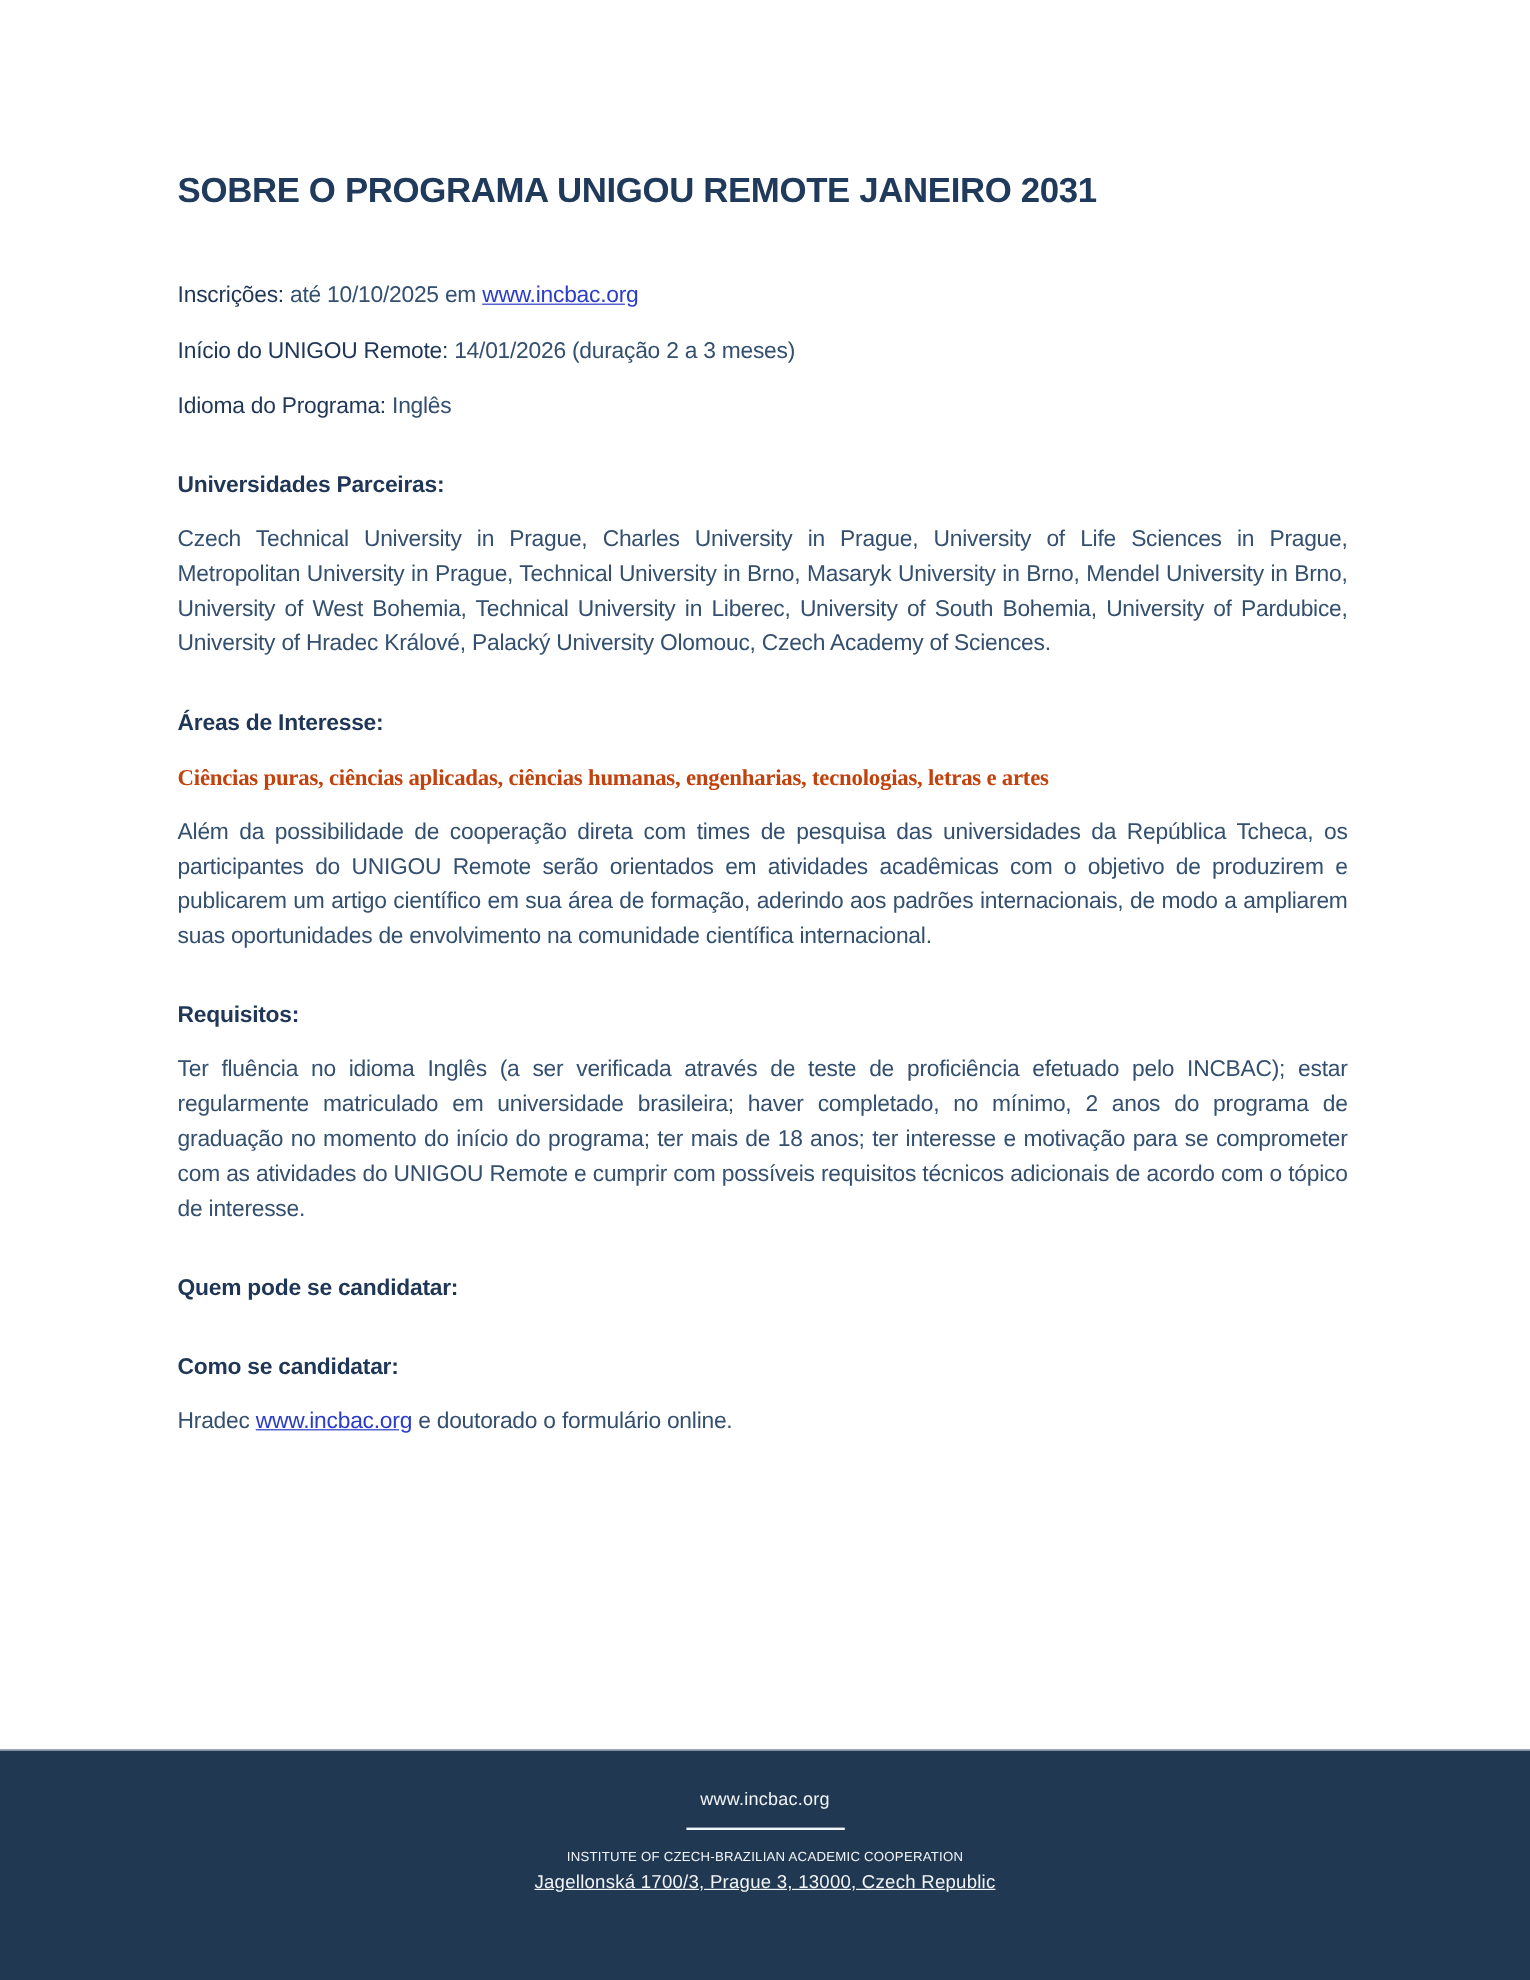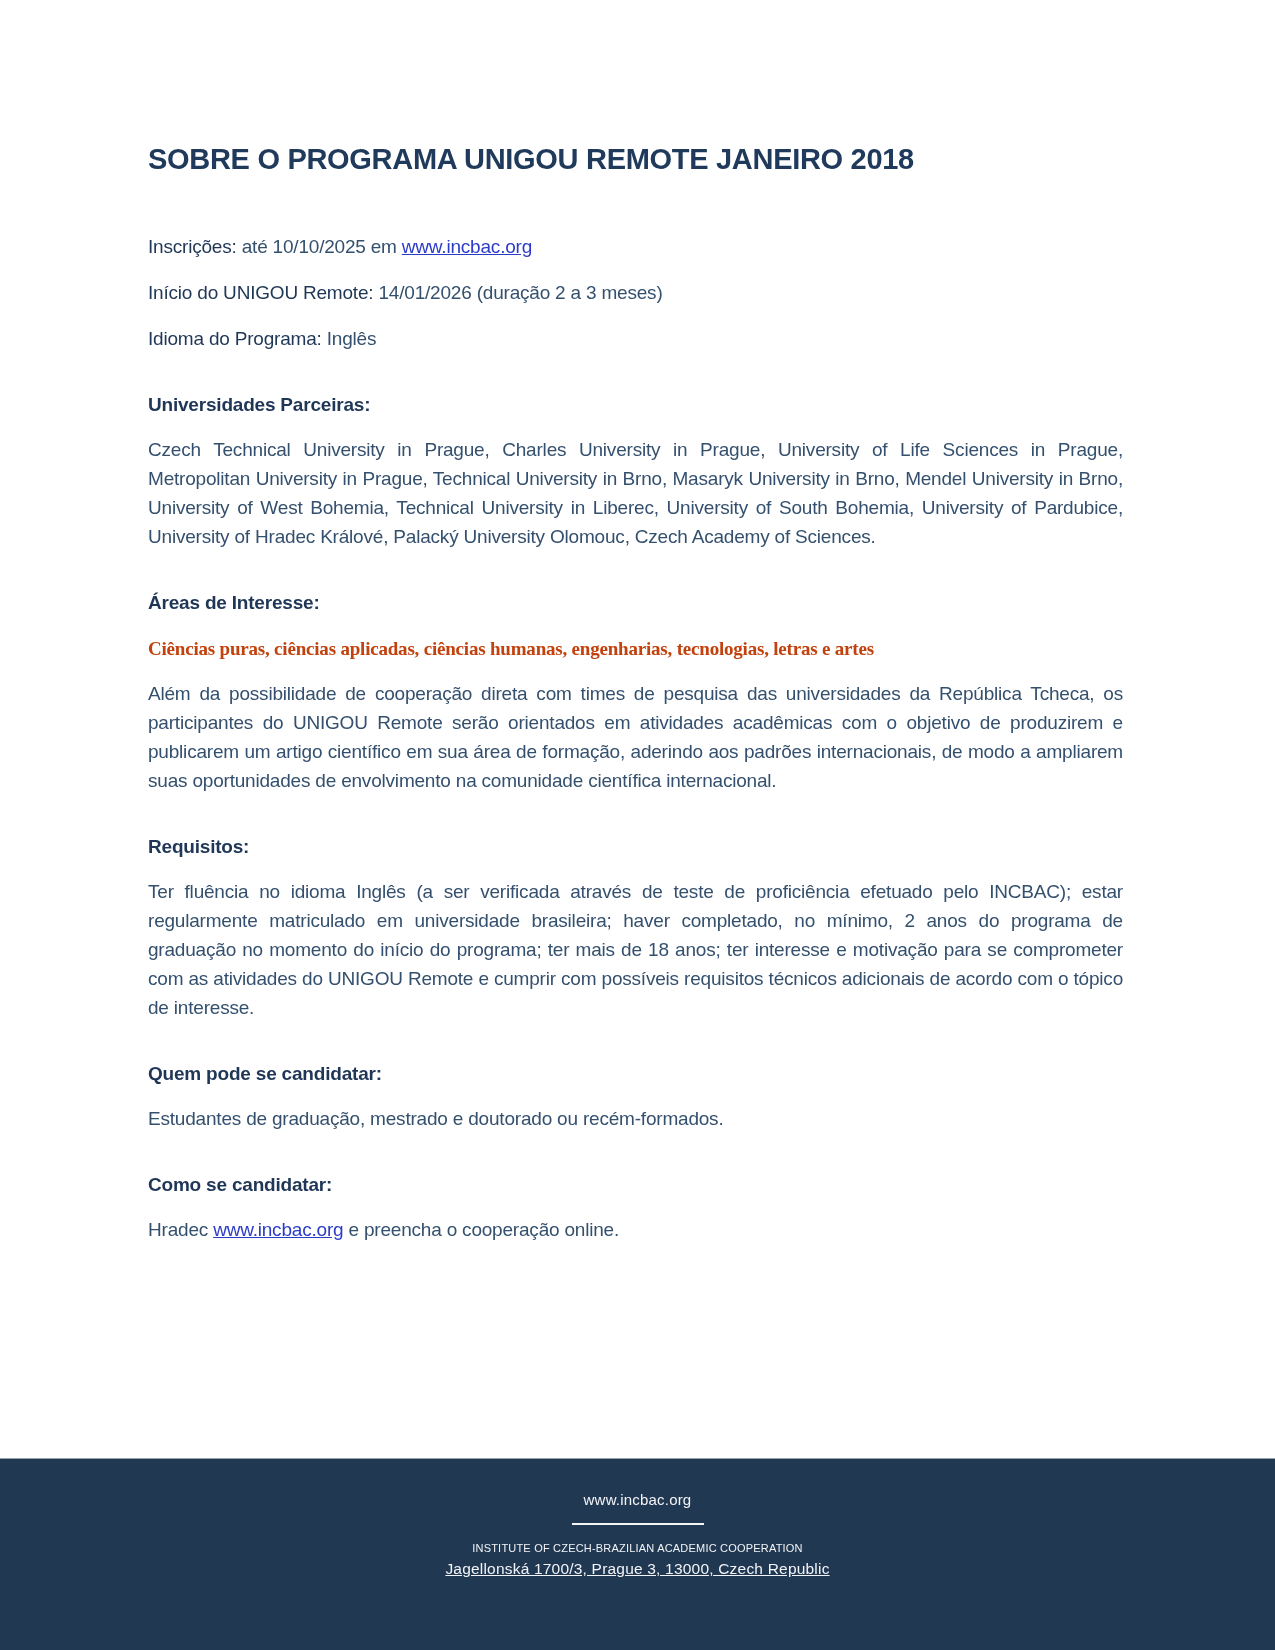--- a/index.html
+++ b/index.html
@@ -70,21 +70,21 @@
   }
   .footer-institute { font-size: 11px; letter-spacing: 0.2px; margin-bottom: 6px; }
   .footer-address { font-size: 15.5px; letter-spacing: 0.2px; text-decoration: underline; }
 </style>
 </head>
 <body>
 
 <div class="page">
   <div class="content">
 
-    <h1 class="doc-title">SOBRE O PROGRAMA UNIGOU REMOTE JANEIRO 2018</h1>
+    <h1 class="doc-title">SOBRE O PROGRAMA UNIGOU REMOTE JANEIRO 2031</h1>
 
     <div class="info-line">
       <span class="label">Inscrições:</span><span> até 10/10/2025 em </span><a class="doc-link">www.incbac.org</a>
     </div>
 
     <div class="info-line">
       <span class="label">Início do UNIGOU Remote:</span><span> 14/01/2026 (duração 2 a 3 meses)</span>
     </div>
 
     <div class="info-line">
@@ -102,26 +102,25 @@
       <p class="para">Além da possibilidade de cooperação direta com times de pesquisa das universidades da República Tcheca, os participantes do UNIGOU Remote serão orientados em atividades acadêmicas com o objetivo de produzirem e publicarem um artigo científico em sua área de formação, aderindo aos padrões internacionais, de modo a ampliarem suas oportunidades de envolvimento na comunidade científica internacional.</p>
     </div>
 
     <div class="section">
       <p class="section-heading">Requisitos:</p>
       <p class="para">Ter fluência no idioma Inglês (a ser verificada através de teste de proficiência efetuado pelo INCBAC); estar regularmente matriculado em universidade brasileira; haver completado, no mínimo, 2 anos do programa de graduação no momento do início do programa; ter mais de 18 anos; ter interesse e motivação para se comprometer com as atividades do UNIGOU Remote e cumprir com possíveis requisitos técnicos adicionais de acordo com o tópico de interesse.</p>
     </div>
 
     <div class="section">
       <p class="section-heading">Quem pode se candidatar:</p>
-      <p class="para-left">Estudantes de graduação, mestrado e doutorado ou recém-formados.</p>
     </div>
 
     <div class="section">
       <p class="section-heading">Como se candidatar:</p>
-      <p class="para-left"><span>Hradec </span><a class="doc-link">www.incbac.org</a><span> e preencha o cooperação online.</span></p>
+      <p class="para-left"><span>Hradec </span><a class="doc-link">www.incbac.org</a><span> e doutorado o formulário online.</span></p>
     </div>
 
   </div>
 
   <div class="footer">
     <div class="footer-site">www.incbac.org</div>
     <div class="footer-divider"></div>
     <div class="footer-institute">INSTITUTE OF CZECH-BRAZILIAN ACADEMIC COOPERATION</div>
     <div class="footer-address">Jagellonská 1700/3, Prague 3, 13000, Czech Republic</div>
   </div>

